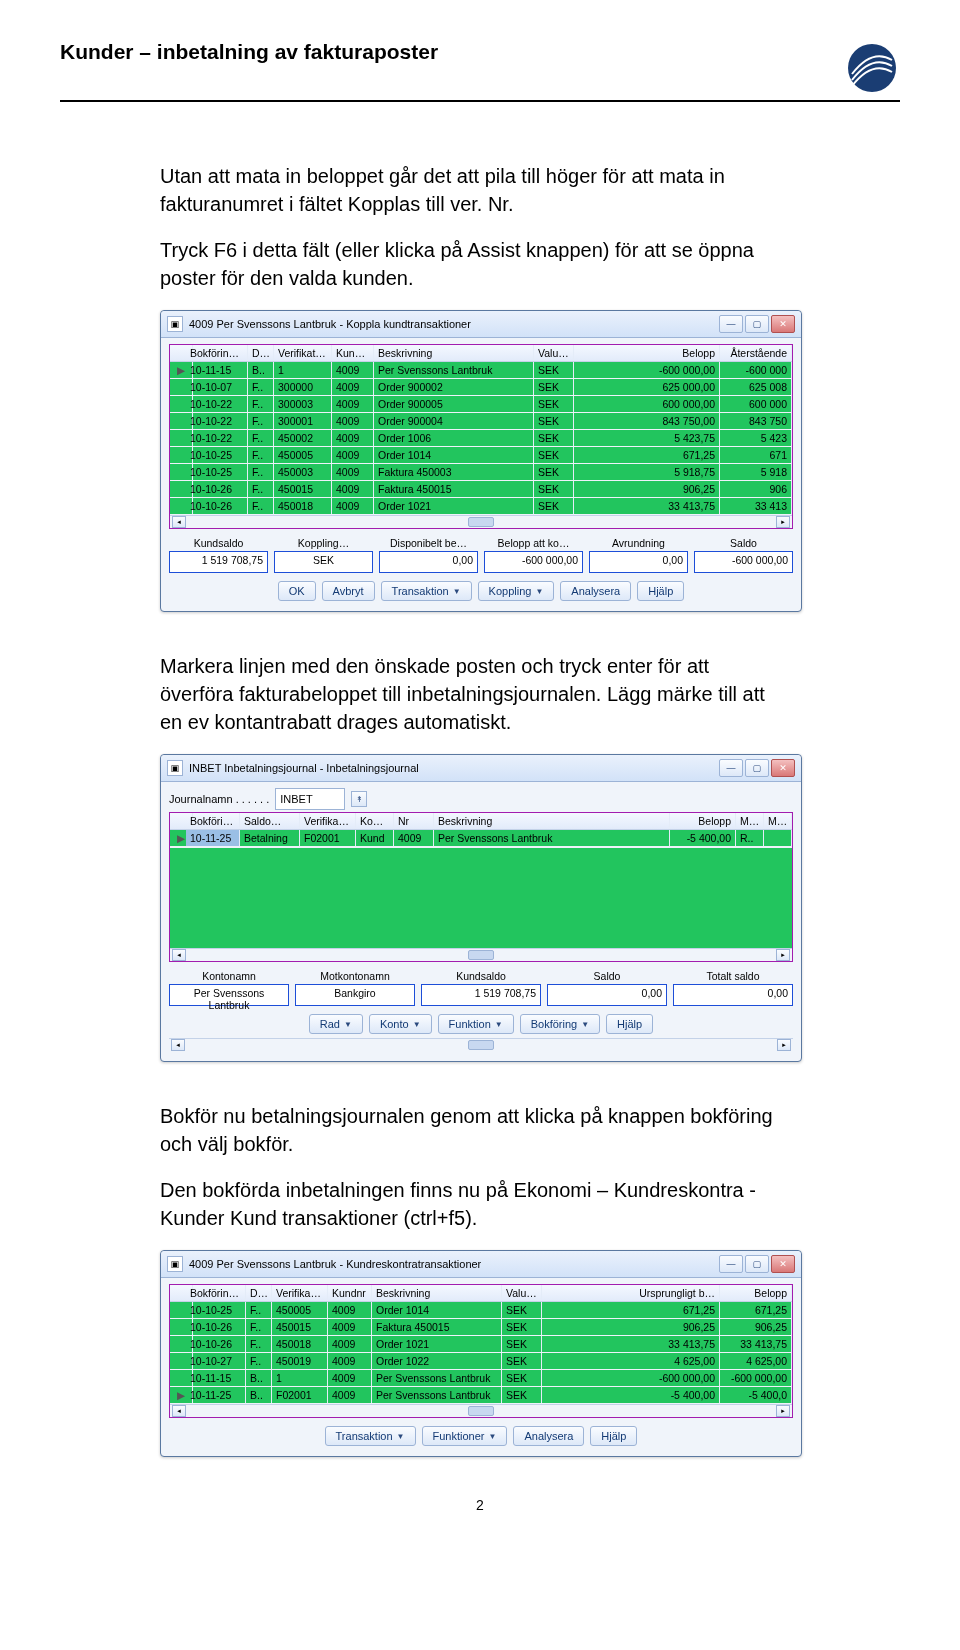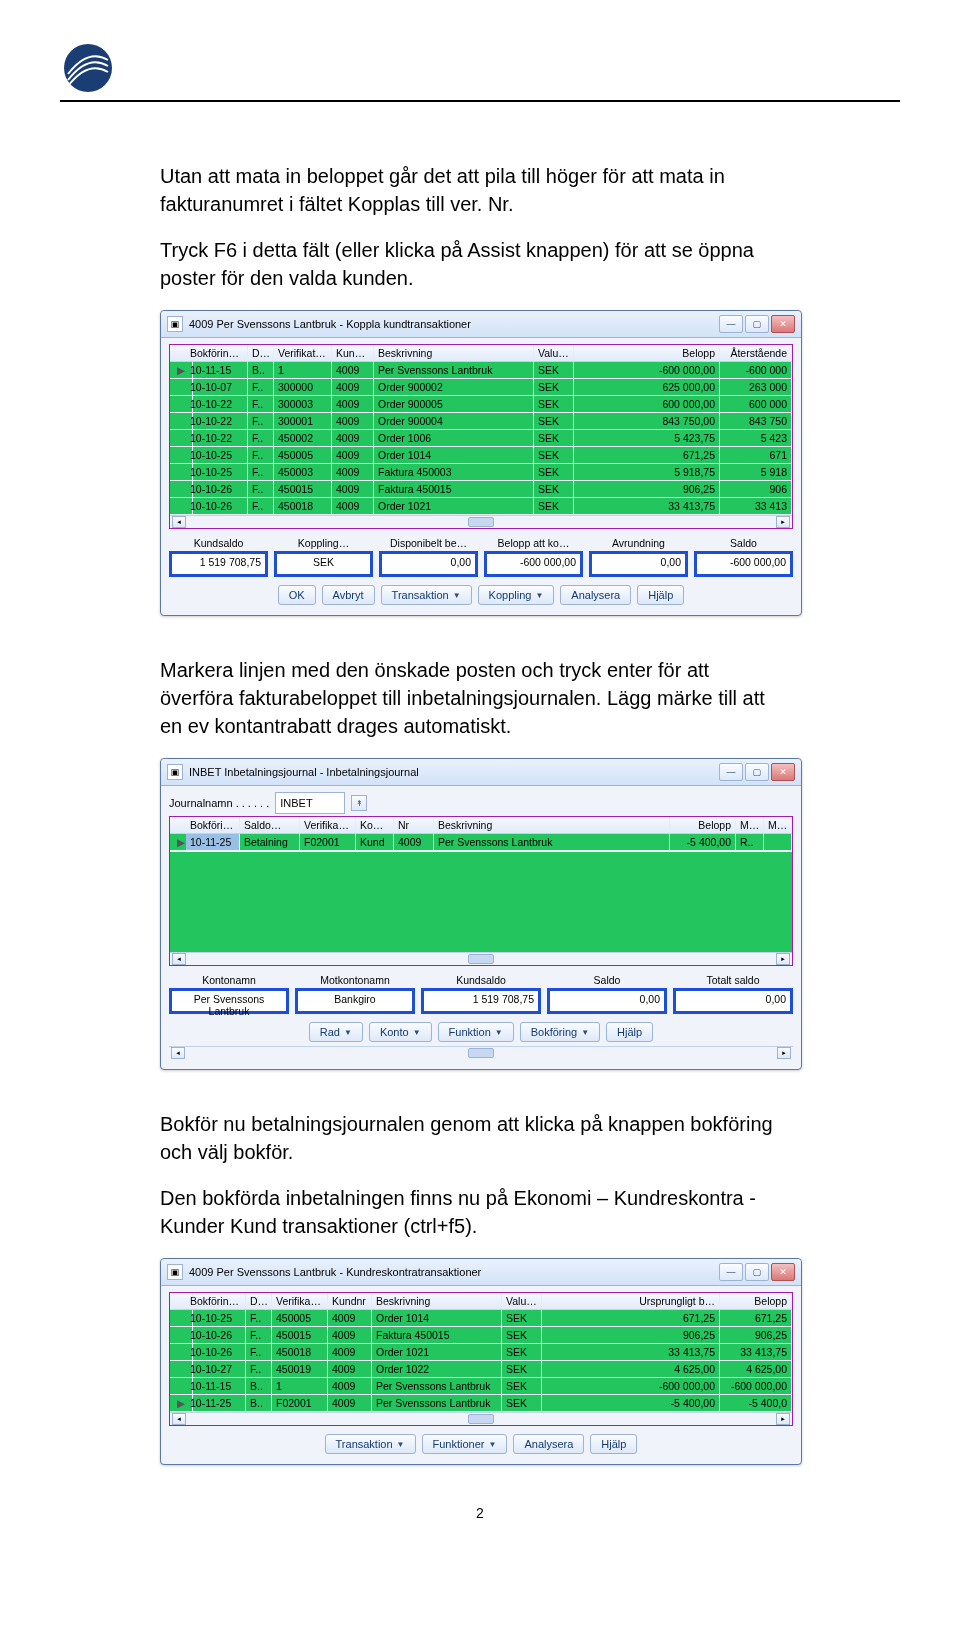--- a/index.html
+++ b/index.html
@@ -94,41 +94,42 @@
     display:flex; border-top:1px solid #c4d2e8; height:12px;
     background:#f0f4fa; align-items:center; justify-content:space-between; padding:0 2px;
   }
   .scroll-arrow { width:12px;height:10px;border:1px solid #9cb3d6;background:linear-gradient(#fafcff,#dde8f8);font-size:7px;display:flex;align-items:center;justify-content:center; }
   .scroll-thumb { width:24px;height:8px;background:#c8d8f0;border:1px solid #9cb3d6;border-radius:2px; }
   .summary-row {
     display:flex; gap:6px; margin:6px 0; align-items:flex-start;
   }
   .summary-col { flex:1; }
   .summary-col .lbl { font-size:10.5px; margin-bottom:2px; text-align:center; }
-  .summary-col .val { border:3px solid #1d4ed8; background:#fff; padding:2px 4px; height:16px; text-align:right; font-size:10.5px; }
+  .summary-col .val { border:1px solid #1d4ed8; background:#fff; padding:2px 4px; height:16px; text-align:right; font-size:10.5px; }
   .summary-col .val.c { text-align:center; }
   .button-row { display:flex; gap:6px; justify-content:center; margin-top:8px; }
   .ui-btn {
     border:1px solid #9cb3d6; border-radius:3px;
     background:linear-gradient(#fafcff,#dde8f8);
     padding:3px 10px; font-size:11px; color:#133a74;
     display:flex; align-items:center; gap:4px;
   }
   .ui-btn .dd { font-size:8px; color:#2b4a7e; }
   
   .g1-cols { grid-template-columns:16px 62px 26px 58px 42px 160px 40px 1fr 72px; }
   .g2-cols { grid-template-columns:16px 54px 60px 56px 38px 40px 1fr 66px 28px 28px; }
   .g3-cols { grid-template-columns:16px 60px 26px 56px 44px 130px 40px 1fr 72px; }
   .footer-num { text-align:center; font-size:14px; margin-top:40px; }
   .hl { background:#9abfe5; }
 </style>
 </head>
 <body>
 
 <div class="header-row">
+  <div class="page-title">Kunder – inbetalning av fakturaposter</div>
   <svg class="logo" viewBox="0 0 56 56">
     <circle cx="28" cy="28" r="24" fill="#1a3d73"></circle>
     <path d="M8 34 Q28 8 48 20" stroke="#fff" stroke-width="2" fill="none"></path>
     <path d="M8 40 Q28 14 48 26" stroke="#fff" stroke-width="2" fill="none"></path>
     <path d="M8 46 Q28 20 48 32" stroke="#fff" stroke-width="2" fill="none"></path>
   </svg>
 </div>
 
 <p class="body-text">Utan att mata in beloppet går det att pila till höger för att mata in fakturanumret i fältet Kopplas till ver. Nr.</p>
 <p class="body-text">Tryck F6 i detta fält (eller klicka på Assist knappen) för att se öppna poster för den valda kunden.</p>
@@ -172,21 +173,21 @@
           </div>
           <div class="grid-row g1-cols">
             <div class="row-mark"></div>
             <div>10-10-07</div>
             <div>F..</div>
             <div>300000</div>
             <div>4009</div>
             <div>Order 900002</div>
             <div>SEK</div>
             <div class="num">625 000,00</div>
-            <div class="num">263 000</div>
+            <div class="num">625 008</div>
           </div>
           <div class="grid-row g1-cols">
             <div class="row-mark"></div>
             <div>10-10-22</div>
             <div>F..</div>
             <div>300003</div>
             <div>4009</div>
             <div>Order 900005</div>
             <div>SEK</div>
             <div class="num">600 000,00</div>

